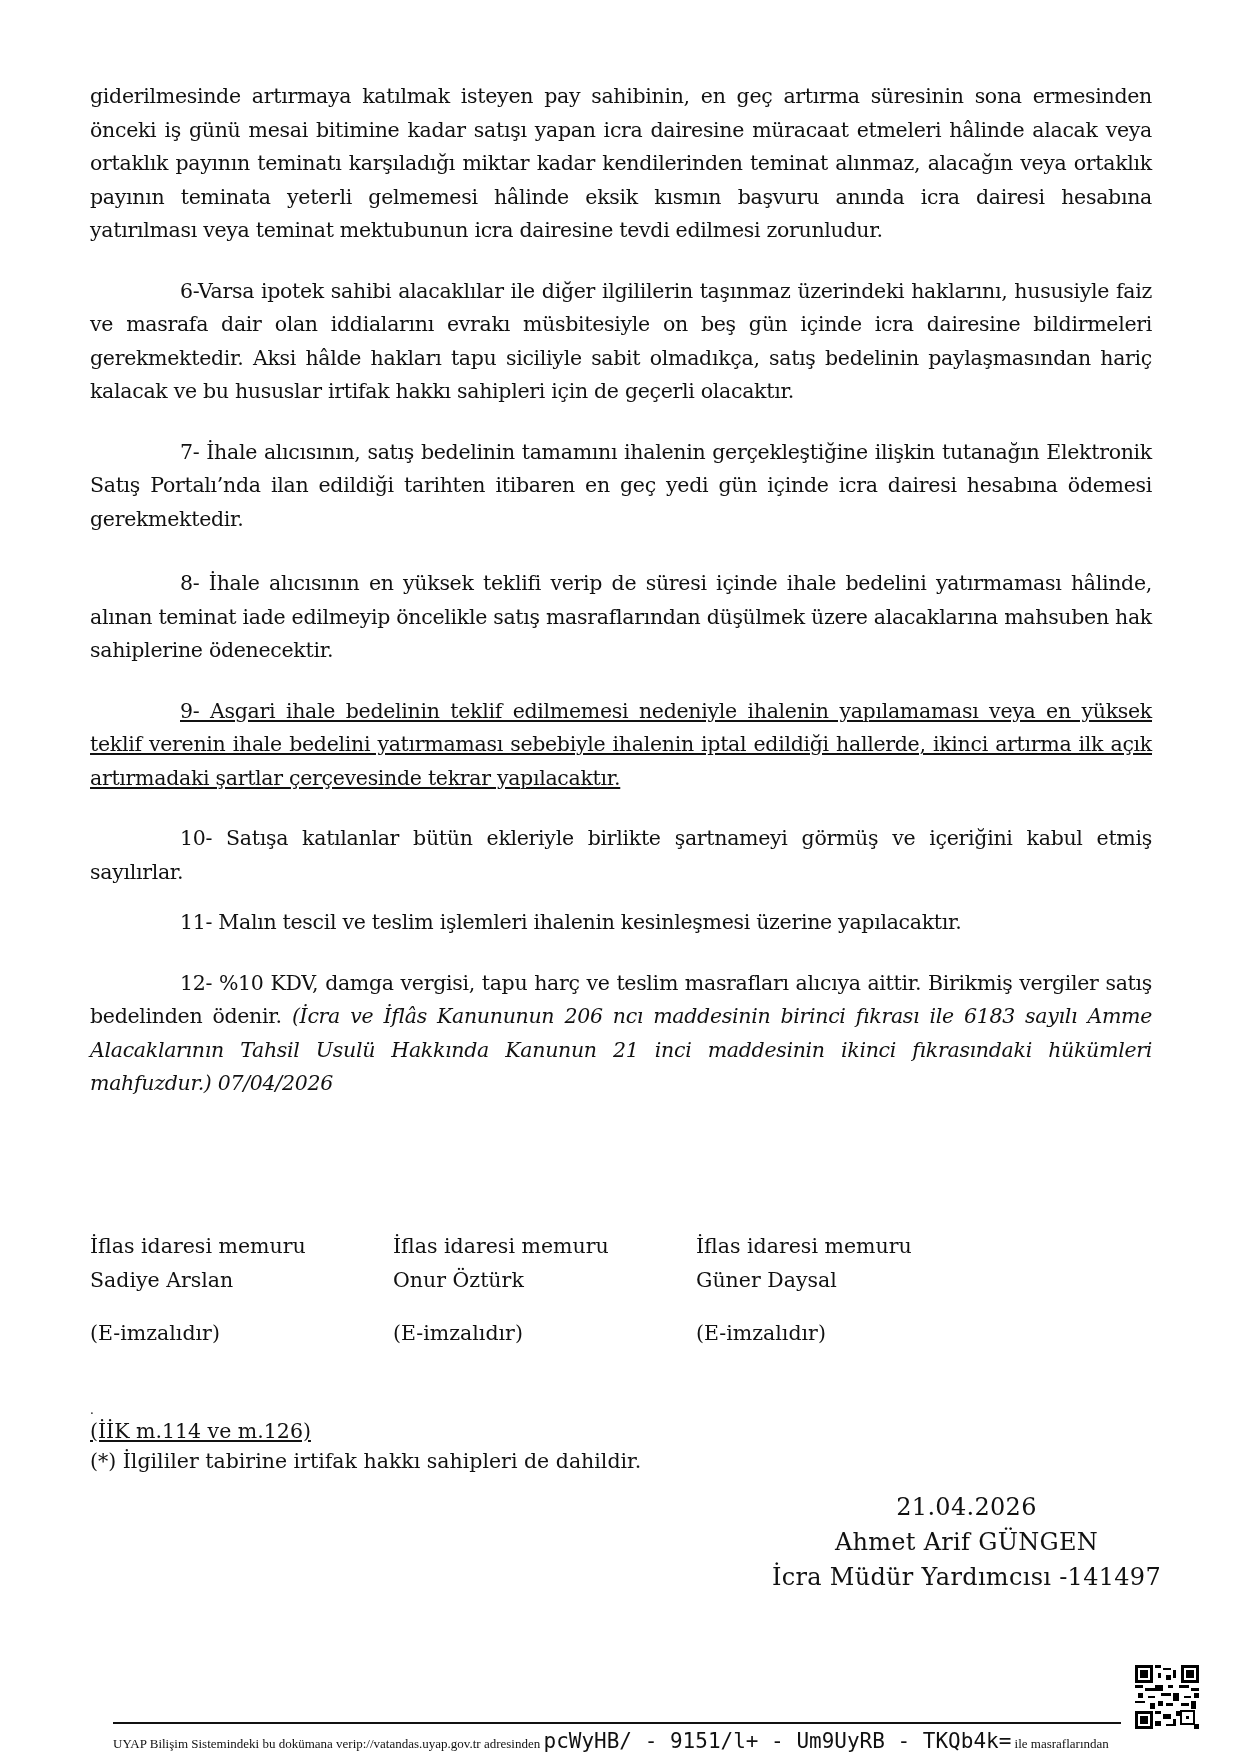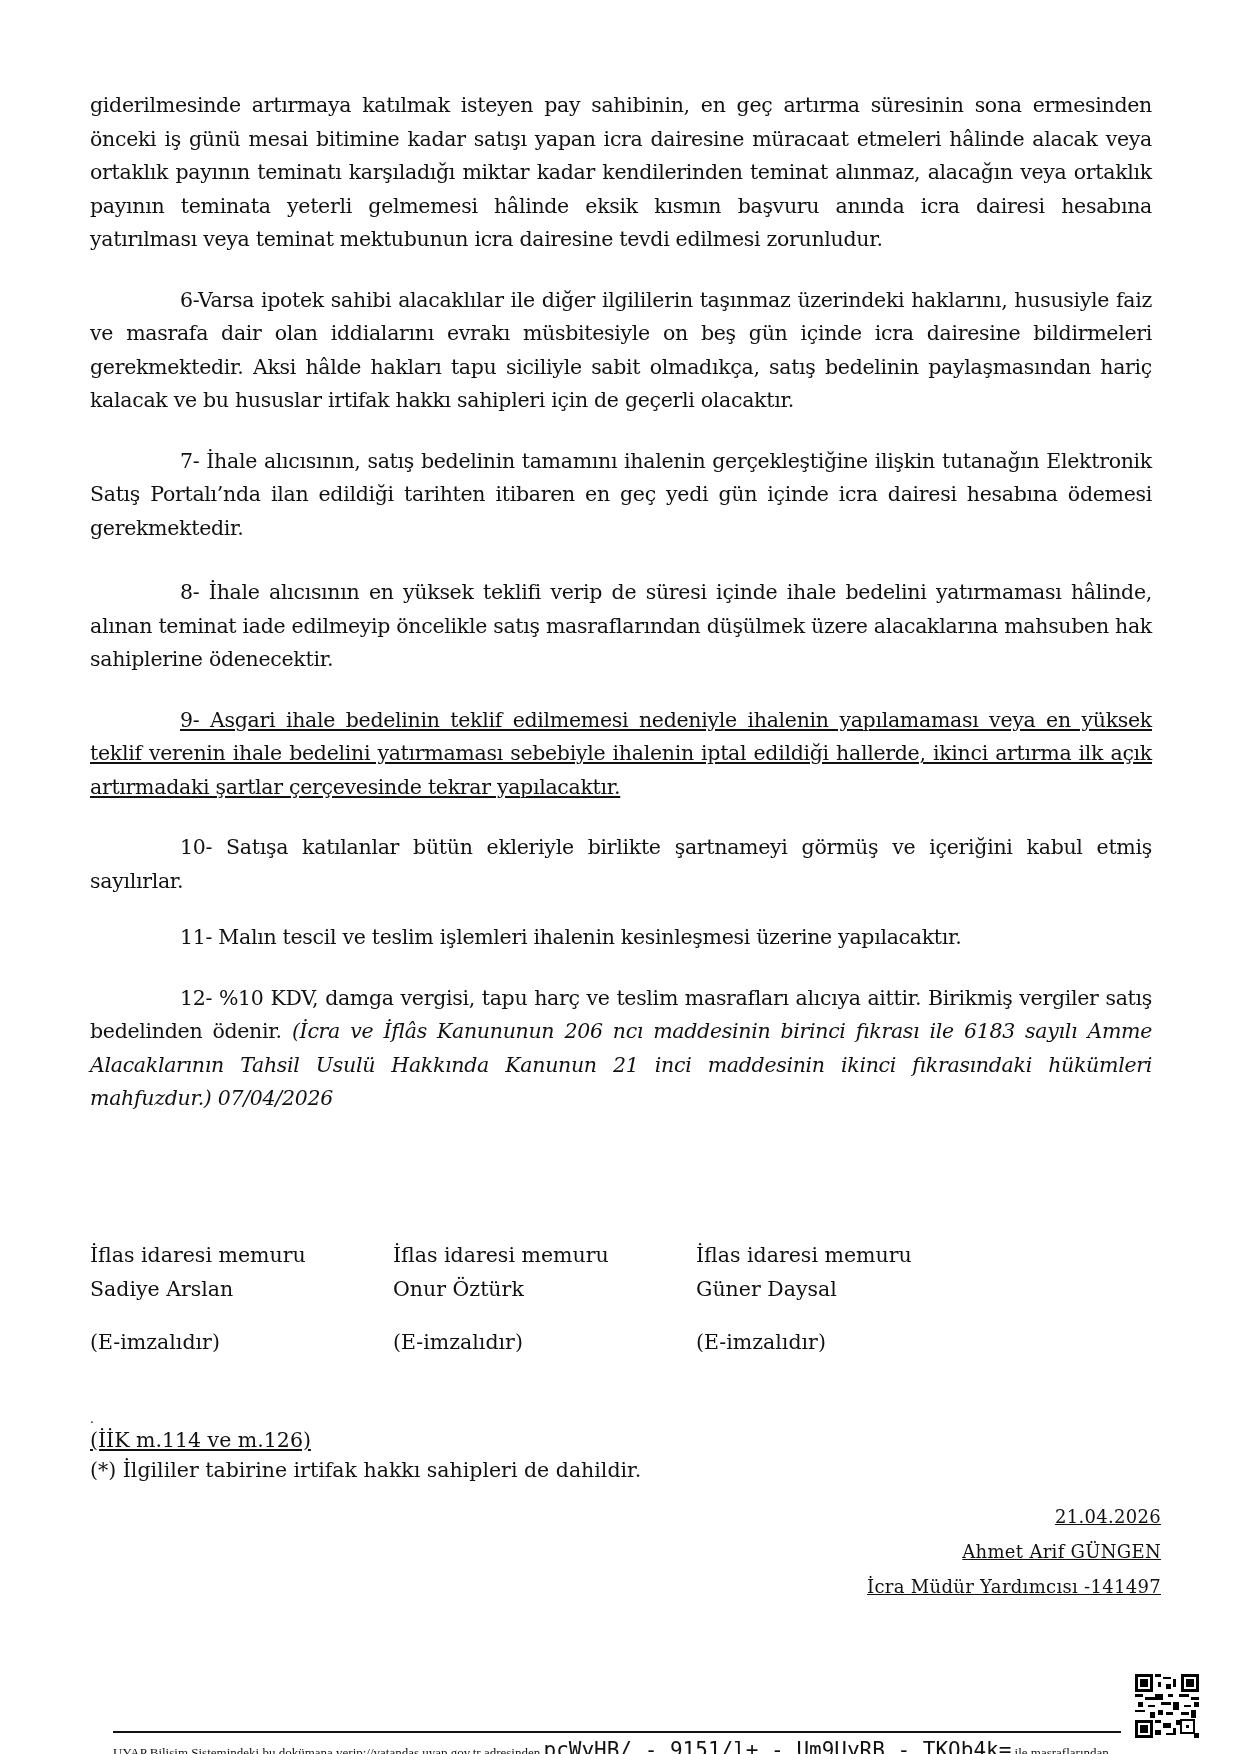--- a/index.html
+++ b/index.html
@@ -1,47 +1,47 @@
 <!DOCTYPE html>
 <html><head>
 <meta charset="utf-8">
 <style>
   html, body { margin:0; padding:0; background:#ffffff; }
   body { width:1241px; height:1754px; position:relative; overflow:hidden;
          font-family:"DejaVu Serif","Liberation Serif",serif; color:#111; }
-  .page { position:absolute; left:0; top:9px; width:1241px; height:1314px; }
+  .page { position:absolute; left:0; top:0; width:1241px; height:1314px; }
   .body-text { position:absolute; left:90px; width:1062px; font-size:20.5px; line-height:33.5px; text-align:justify; letter-spacing:-0.3px; }
   .para { margin:0; text-align:justify; }
   .indent { text-indent:90px; }
   .italic { font-style:italic; }
   .sig-row { position:absolute; left:90px; width:1000px; font-size:20.5px; line-height:33.5px; }
   .sig-col { position:absolute; top:0; width:300px; }
   .sig-col .gap { height:20px; }
   .notes { position:absolute; left:90px; font-size:20.5px; line-height:30px; }
   .underline { text-decoration:underline; }
   .dot { position:absolute; left:90px; top:1403px; font-size:12px; }
-  .signer { position:absolute; right:80px; top:1490px; text-align:right; font-size:18px; line-height:35px; letter-spacing:0.3px;text-decoration:underline; }
+  .signer { position:absolute; right:80px; top:1490px; text-align:center; font-size:24px; line-height:35px; letter-spacing:0.3px; }
   .footer-rule { position:absolute; left:113px; top:1722px; width:1008px; height:2px; background:#111; }
   .footer { position:absolute; left:113px; top:1729px; font-family:"Liberation Serif",serif; font-size:13px; white-space:nowrap; }
   .footer .code { font-family:"DejaVu Sans Mono","Liberation Mono",monospace; font-size:21px; }
   .qr { position:absolute; left:1135px; top:1665px; width:64px; height:64px; }
 </style>
 </head>
 <body>
 
 <div class="page">
 
   <div class="body-text" style="top:80px;">
     <p class="para">giderilmesinde artırmaya katılmak isteyen pay sahibinin, en geç artırma süresinin sona ermesinden önceki iş günü mesai bitimine kadar satışı yapan icra dairesine müracaat etmeleri hâlinde alacak veya ortaklık payının teminatı karşıladığı miktar kadar kendilerinden teminat alınmaz, alacağın veya ortaklık payının teminata yeterli gelmemesi hâlinde eksik kısmın başvuru anında icra dairesi hesabına yatırılması veya teminat mektubunun icra dairesine tevdi edilmesi zorunludur.</p>
     <p class="para indent" style="margin-top:27px;">6-Varsa ipotek sahibi alacaklılar ile diğer ilgililerin taşınmaz üzerindeki haklarını, hususiyle faiz ve masrafa dair olan iddialarını evrakı müsbitesiyle on beş gün içinde icra dairesine bildirmeleri gerekmektedir. Aksi hâlde hakları tapu siciliyle sabit olmadıkça, satış bedelinin paylaşmasından hariç kalacak ve bu hususlar irtifak hakkı sahipleri için de geçerli olacaktır.</p>
     <p class="para indent" style="margin-top:27px;">7- İhale alıcısının, satış bedelinin tamamını ihalenin gerçekleştiğine ilişkin tutanağın Elektronik Satış Portalı’nda ilan edildiği tarihten itibaren en geç yedi gün içinde icra dairesi hesabına ödemesi gerekmektedir.</p>
     <p class="para indent" style="margin-top:31px;">8- İhale alıcısının en yüksek teklifi verip de süresi içinde ihale bedelini yatırmaması hâlinde, alınan teminat iade edilmeyip öncelikle satış masraflarından düşülmek üzere alacaklarına mahsuben hak sahiplerine ödenecektir.</p>
     <p class="para indent" style="margin-top:27px;text-decoration:underline;">9- Asgari ihale bedelinin teklif edilmemesi nedeniyle ihalenin yapılamaması veya en yüksek teklif verenin ihale bedelini yatırmaması sebebiyle ihalenin iptal edildiği hallerde, ikinci artırma ilk açık artırmadaki şartlar çerçevesinde tekrar yapılacaktır.</p>
     <p class="para indent" style="margin-top:27px;">10- Satışa katılanlar bütün ekleriyle birlikte şartnameyi görmüş ve içeriğini kabul etmiş sayılırlar.</p>
-    <p class="para indent" style="margin-top:23px;">11- Malın tescil ve teslim işlemleri ihalenin kesinleşmesi üzerine yapılacaktır.</p>
+    <p class="para indent" style="margin-top:17px;">11- Malın tescil ve teslim işlemleri ihalenin kesinleşmesi üzerine yapılacaktır.</p>
     <p class="para indent" style="margin-top:27px;"><span>12- %10 KDV, damga vergisi, tapu harç ve teslim masrafları alıcıya aittir. Birikmiş vergiler satış bedelinden ödenir. </span><span class="italic">(İcra ve İflâs Kanununun 206 ncı maddesinin birinci fıkrası ile 6183 sayılı Amme Alacaklarının Tahsil Usulü Hakkında Kanunun 21 inci maddesinin ikinci fıkrasındaki hükümleri mahfuzdur.) 07/04/2026</span></p>
   </div>
 
   <div class="sig-row" style="top:1230px;">
     <div class="sig-col" style="left:0;">
       <div>İflas idaresi memuru</div>
       <div>Sadiye Arslan</div>
       <div class="gap"></div>
       <div>(E-imzalıdır)</div>
     </div>

